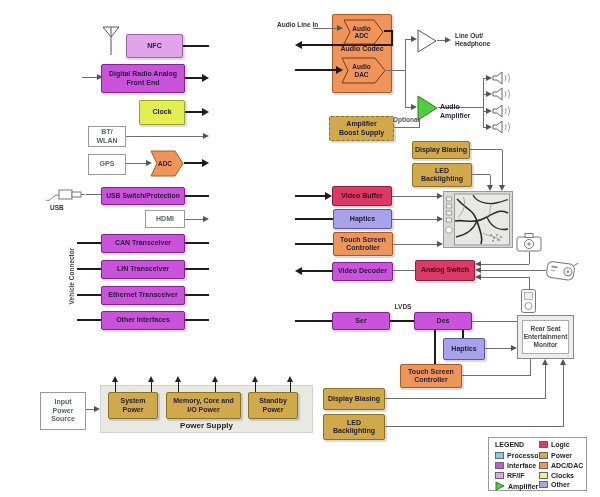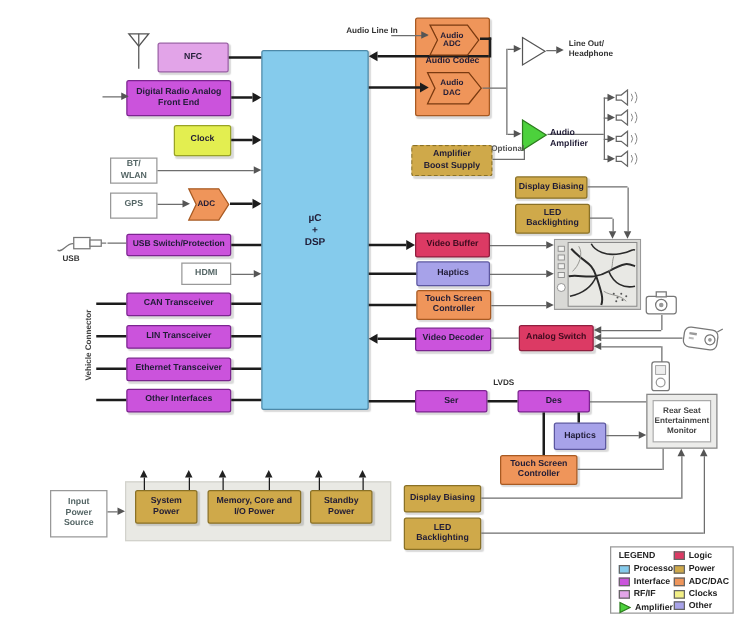--- a/index.html
+++ b/index.html
@@ -64,23 +64,20 @@
       </svg>
     <div class="txt">ADC</div>
   </div>
   <div class="blk int" style="left:101px;top:187px;width:84px;height:18px;font-size:6.8px">USB Switch/Protection</div>
   <div class="blk wht" style="left:145px;top:210px;width:40px;height:18px">HDMI</div>
   <div class="blk int" style="left:101px;top:234px;width:84px;height:19px">CAN Transceiver</div>
   <div class="blk int" style="left:101px;top:260px;width:84px;height:19px">LIN Transceiver</div>
   <div class="blk int" style="left:101px;top:286px;width:84px;height:19px">Ethernet Transceiver</div>
   <div class="blk int" style="left:101px;top:311px;width:84px;height:19px">Other Interfaces</div>
 
-  <div class="blk proc" style="left:209px;top:40px;width:86px;height:288px;font-size:8px">µC
-+
-DSP</div>
 
   <div class="blk adcc" style="left:332px;top:14px;width:60px;height:79px"></div>
   <div class="lbl" style="left:332px;top:45px;width:60px;text-align:center;font-size:7px;color:#201c36">Audio Codec</div>
   <div class="shape" style="left:343px;top:19px;width:41px;height:26px">
     <svg width="41" height="26">
         <polygon points="1,1 31,1 40,13 31,25 1,25 7,13" fill="#ef955a" stroke="#7a3a10"></polygon>
       </svg>
     <div class="txt">Audio
 ADC</div>
   </div>
@@ -210,20 +207,21 @@
   <div class="blk wht" style="left:40px;top:392px;width:46px;height:38px">Input
 Power
 Source</div>
   <div class="blk panel" style="left:100px;top:385px;width:213px;height:48px"></div>
   <div class="blk pow" style="left:108px;top:392px;width:50px;height:27px">System
 Power</div>
   <div class="blk pow" style="left:166px;top:392px;width:75px;height:27px">Memory, Core and
 I/O Power</div>
   <div class="blk pow" style="left:248px;top:392px;width:50px;height:27px">Standby
 Power</div>
+  <div class="lbl" style="left:100px;top:421px;width:213px;text-align:center;font-size:8px;color:#222">Power Supply</div>
 
   <div class="icon" style="left:101px;top:26px">
     <svg width="20" height="30">
         <polygon points="2,1 18,1 10,11" fill="none" stroke="#555"></polygon>
         <line x1="10" y1="1" x2="10" y2="29" stroke="#555"></line>
       </svg>
   </div>
   <div class="icon" style="left:44px;top:183px">
     <svg width="42" height="22">
         <path d="M2 17c4 3 7-6 13-5" fill="none" stroke="#777"></path>

